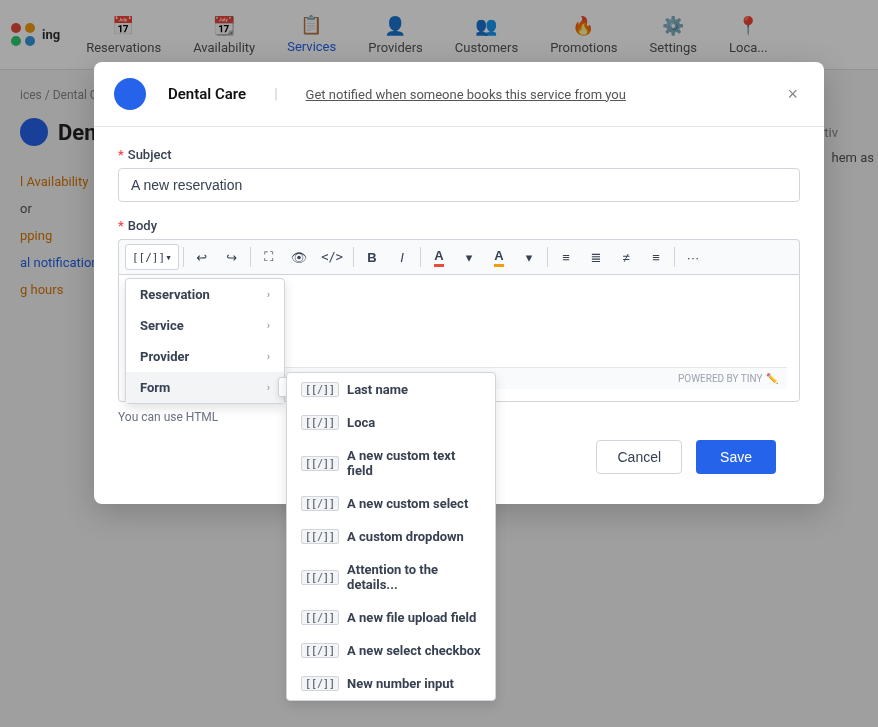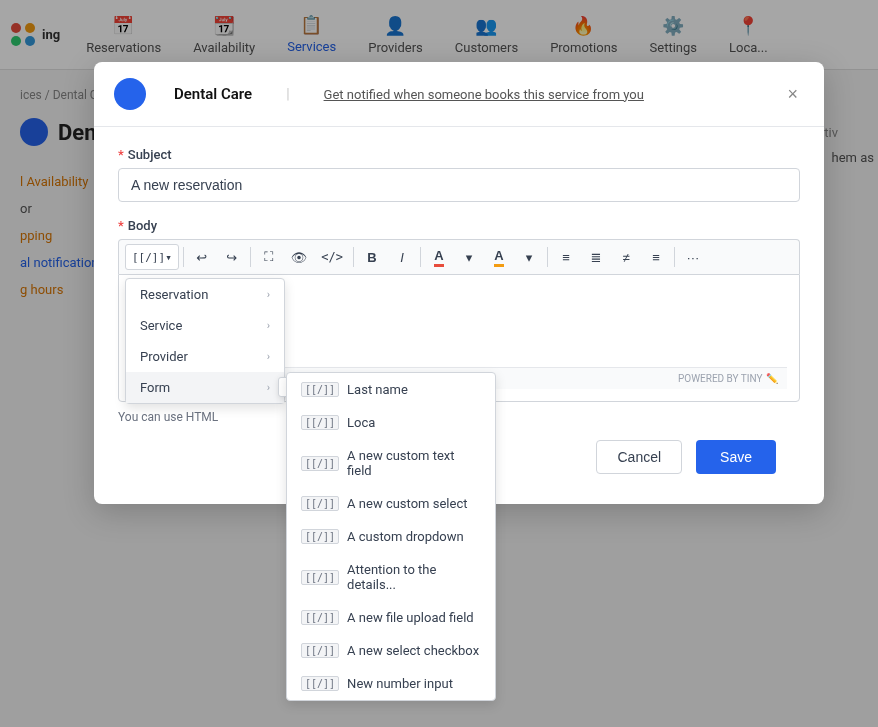--- a/index.html
+++ b/index.html
@@ -119,21 +119,21 @@
     .modal-header {
       display: flex;
       align-items: center;
       justify-content: space-between;
       padding: 16px 20px;
       border-bottom: 1px solid #e5e7eb;
     }
     .modal-header-left {
       display: flex;
       align-items: center;
-      gap: 28px;
+      gap: 22px;
     }
     .modal-avatar {
       width: 32px; height: 32px;
       background: #2563eb;
       border-radius: 50%;
     }
     .modal-title {
       font-size: 15px;
       font-weight: 600;
       color: #111;
@@ -301,20 +301,21 @@
     .template-dropdown {
       position: absolute;
       top: 34px;
       left: 0;
       background: #fff;
       border: 1px solid #d1d5db;
       border-radius: 4px;
       box-shadow: 0 4px 12px rgba(0,0,0,0.12);
       z-index: 100;
       min-width: 160px;
+      font-weight: bold;
     }
     .dropdown-item {
       display: flex;
       align-items: center;
       padding: 8px 14px;
       cursor: pointer;
       font-size: 13px;
       color: #374151;
       position: relative;
     }

